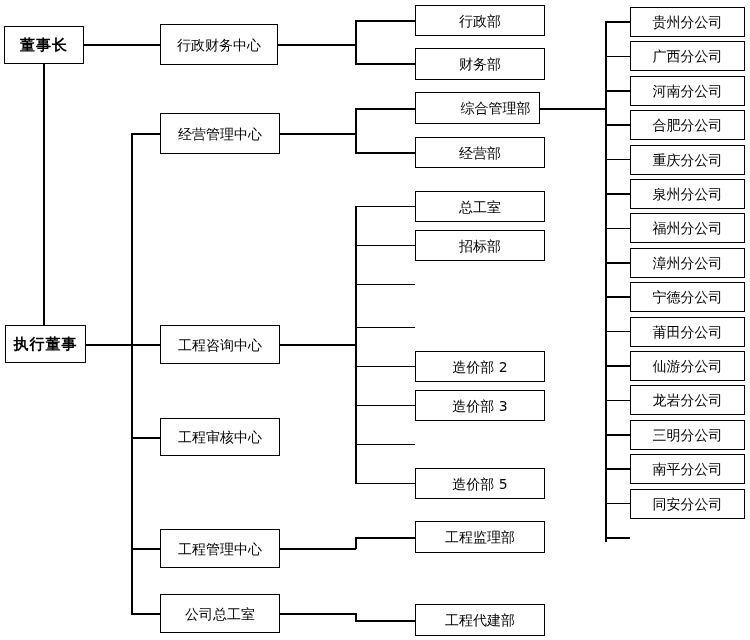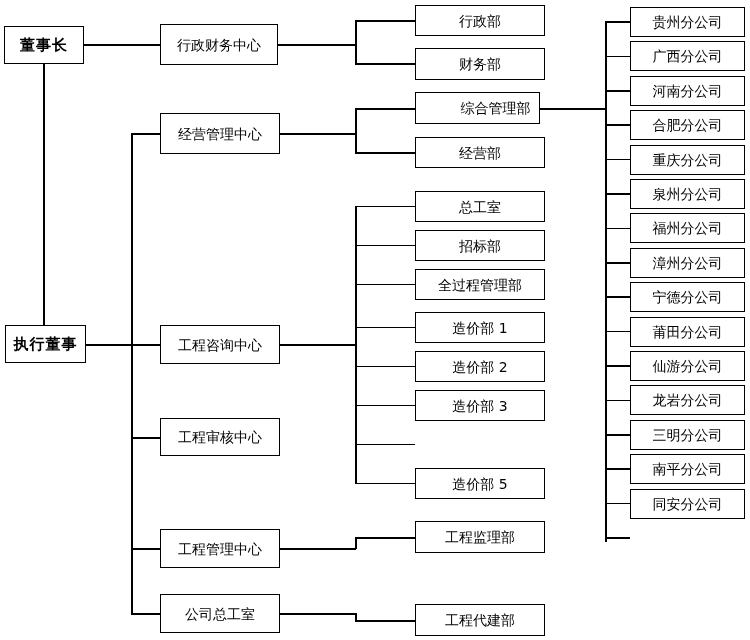--- a/index.html
+++ b/index.html
@@ -123,23 +123,21 @@
   <div class="node level-dept" style="left:415px; top:48px; width:130px; height:32px;">财务部</div>
 
   <div class="node level-dept" style="left:415px; top:92px; width:125px; height:32px;padding-left:36px;">综合管理部</div>
 
   <div class="node level-dept" style="left:415px; top:137px; width:130px; height:31px;">经营部</div>
 
   <div class="node level-dept" style="left:415px; top:191px; width:130px; height:31px;">总工室</div>
 
   <div class="node level-dept" style="left:415px; top:230px; width:130px; height:31px;">招标部</div>
 
-  <div class="node level-dept" style="left:415px; top:269px; width:130px; height:31px;">全过程管理部</div>
 
-  <div class="node level-dept" style="left:415px; top:312px; width:130px; height:31px;">造价部 1</div>
 
   <div class="node level-dept" style="left:415px; top:351px; width:130px; height:31px;">造价部 2</div>
 
   <div class="node level-dept" style="left:415px; top:390px; width:130px; height:31px;">造价部 3</div>
 
 
   <div class="node level-dept" style="left:415px; top:468px; width:130px; height:31px;">造价部 5</div>
 
   <div class="node level-dept" style="left:415px; top:521px; width:130px; height:32px;">工程监理部</div>
 

